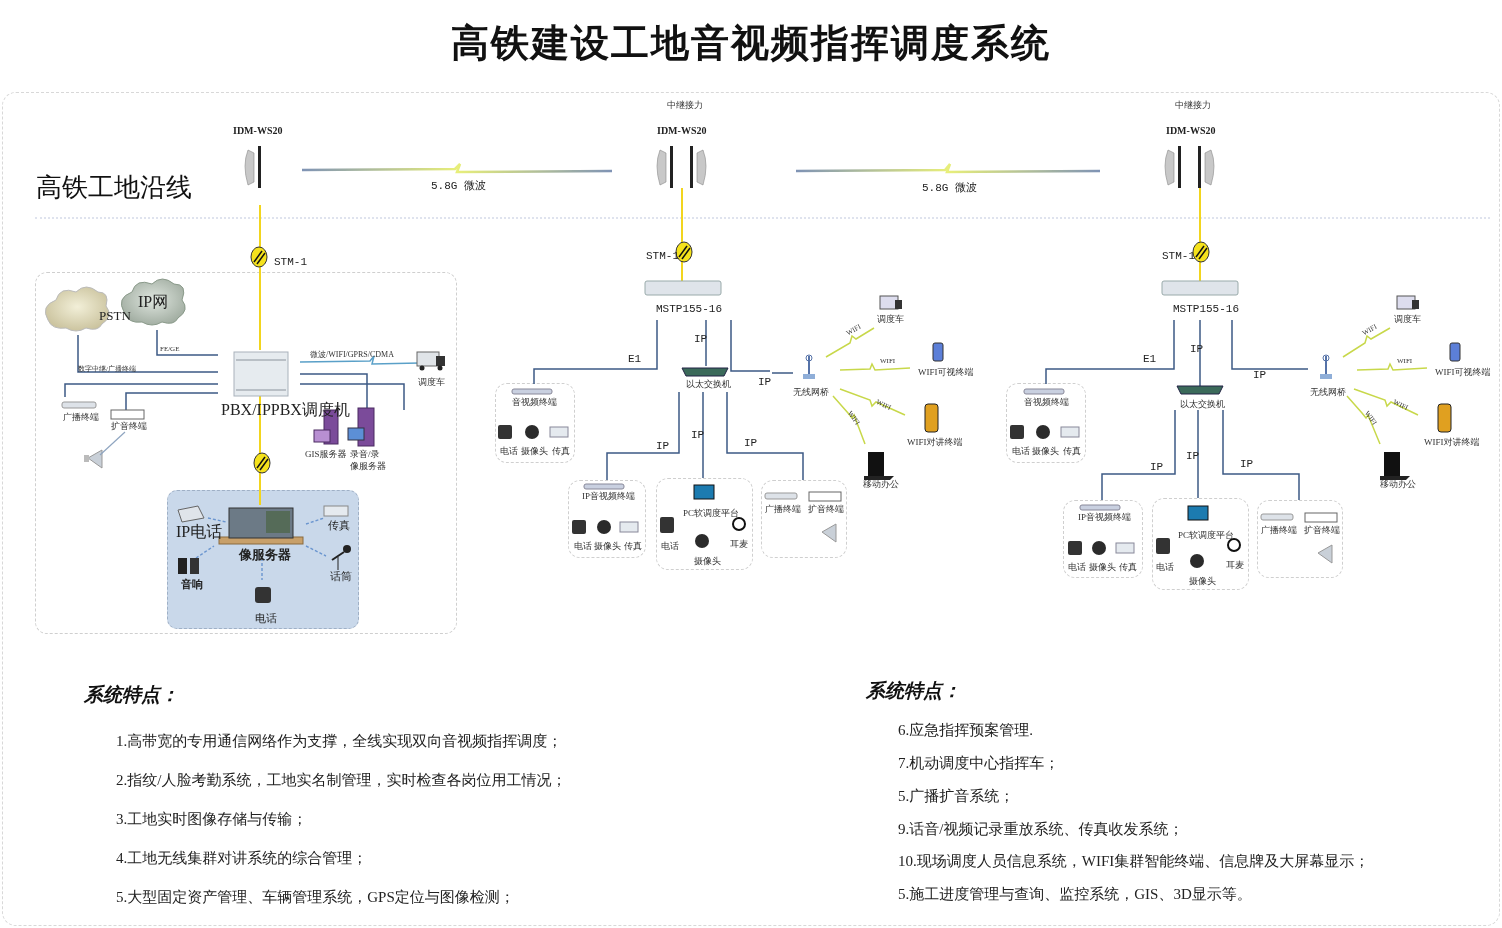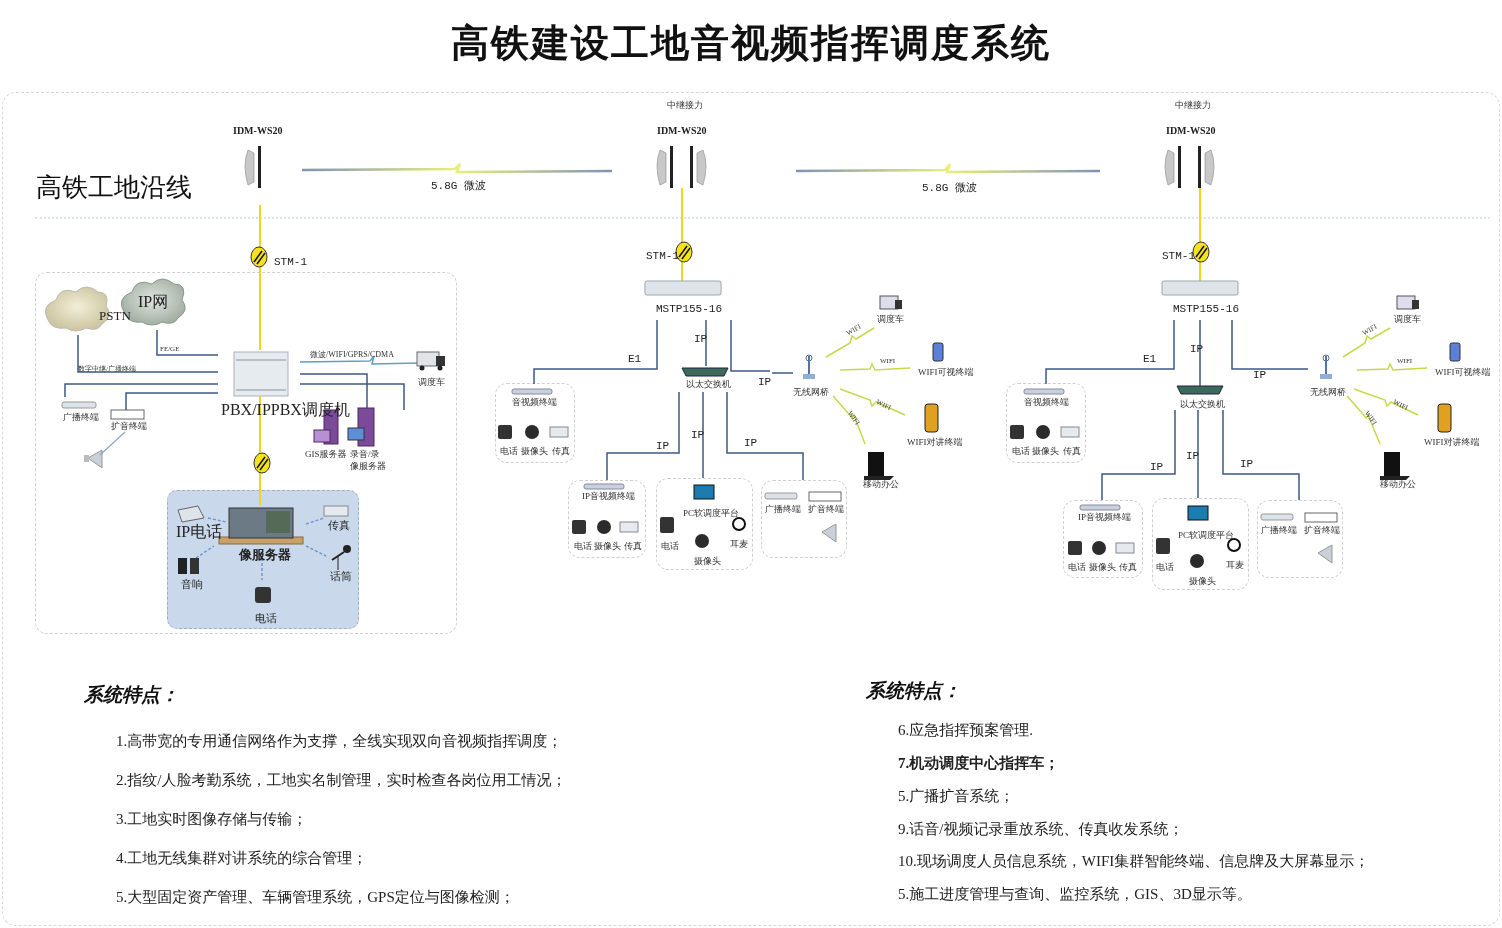--- a/index.html
+++ b/index.html
@@ -335,21 +335,21 @@
 <div class="lbl" style="left:221px;top:400px;font-size:16px;">PBX/IPPBX调度机</div>
 <div class="lbl lbl-s" style="left:63px;top:411px;">广播终端</div>
 <div class="lbl lbl-s" style="left:111px;top:420px;">扩音终端</div>
 <div class="lbl lbl-s" style="left:305px;top:448px;text-align:center;">GIS服务器</div>
 <div class="lbl lbl-s" style="left:350px;top:448px;">录音/录</div>
 <div class="lbl lbl-s" style="left:350px;top:460px;">像服务器</div>
 
 <div class="lbl" style="left:239px;top:546px;font-size:13px;font-weight:bold;">像服务器</div>
 <div class="lbl" style="left:176px;top:522px;font-size:16px;">IP电话</div>
 <div class="lbl" style="left:328px;top:518px;font-size:11px;">传真</div>
-<div class="lbl" style="left:181px;top:577px;font-size:11px;">音响</div>
+<div class="lbl" style="left:181px;top:577px;font-size:11px;font-weight:bold;">音响</div>
 <div class="lbl" style="left:330px;top:569px;font-size:11px;">话筒</div>
 <div class="lbl" style="left:255px;top:611px;font-size:11px;">电话</div>
 
 <div class="lbl lbl-m" style="left:628px;top:353px;">E1</div>
 <div class="lbl lbl-m" style="left:694px;top:333px;">IP</div>
 <div class="lbl lbl-m" style="left:758px;top:376px;">IP</div>
 <div class="lbl lbl-s" style="left:686px;top:378px;">以太交换机</div>
 <div class="lbl lbl-s" style="left:793px;top:386px;">无线网桥</div>
 <div class="lbl lbl-m" style="left:656px;top:440px;">IP</div>
 <div class="lbl lbl-m" style="left:691px;top:429px;">IP</div>
@@ -420,17 +420,17 @@
 
 <div class="feat-h" style="left:84px;top:682px;">系统特点：</div>
 <div class="feat" style="left:116px;top:732px;">1.高带宽的专用通信网络作为支撑，全线实现双向音视频指挥调度；</div>
 <div class="feat" style="left:116px;top:771px;">2.指纹/人脸考勤系统，工地实名制管理，实时检查各岗位用工情况；</div>
 <div class="feat" style="left:116px;top:810px;">3.工地实时图像存储与传输；</div>
 <div class="feat" style="left:116px;top:849px;">4.工地无线集群对讲系统的综合管理；</div>
 <div class="feat" style="left:116px;top:888px;">5.大型固定资产管理、车辆管理系统，GPS定位与图像检测；</div>
 
 <div class="feat-h" style="left:866px;top:678px;">系统特点：</div>
 <div class="feat" style="left:898px;top:721px;text-align:right;">6.应急指挥预案管理.</div>
-<div class="feat" style="left:898px;top:754px;font-weight:bold;">7.机动调度中心指挥车；</div>
+<div class="feat" style="left:898px;top:754px;">7.机动调度中心指挥车；</div>
 <div class="feat" style="left:898px;top:787px;">5.广播扩音系统；</div>
 <div class="feat" style="left:898px;top:820px;">9.话音/视频记录重放系统、传真收发系统；</div>
 <div class="feat" style="left:898px;top:852px;">10.现场调度人员信息系统，WIFI集群智能终端、信息牌及大屏幕显示；</div>
 <div class="feat" style="left:898px;top:885px;">5.施工进度管理与查询、监控系统，GIS、3D显示等。</div>
 
 </body></html>

